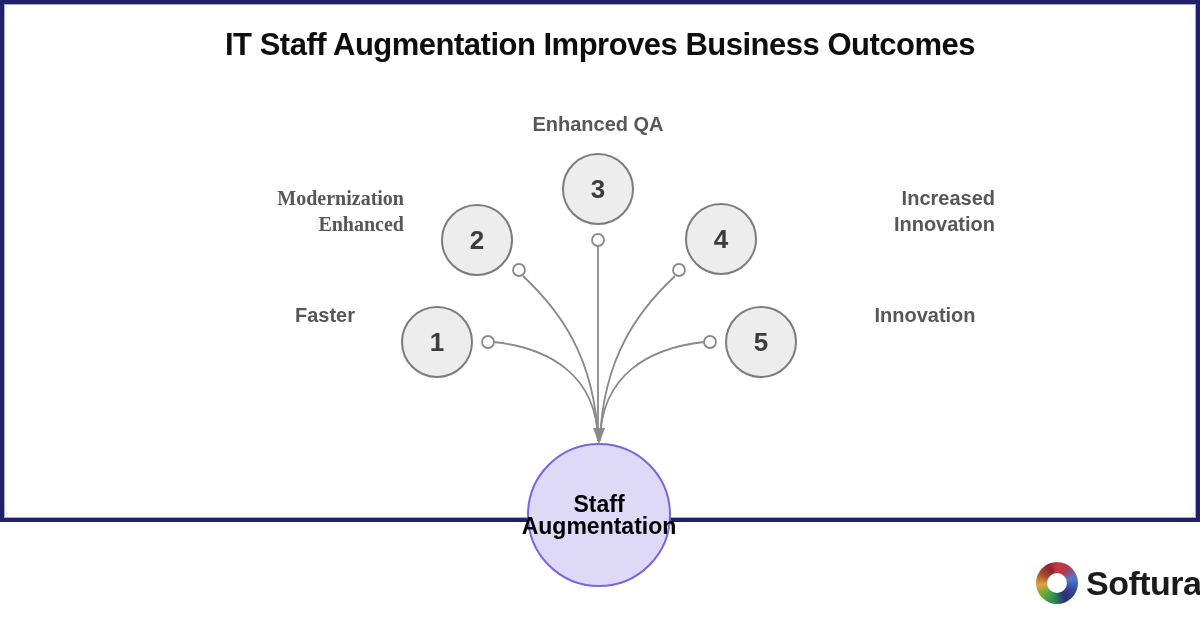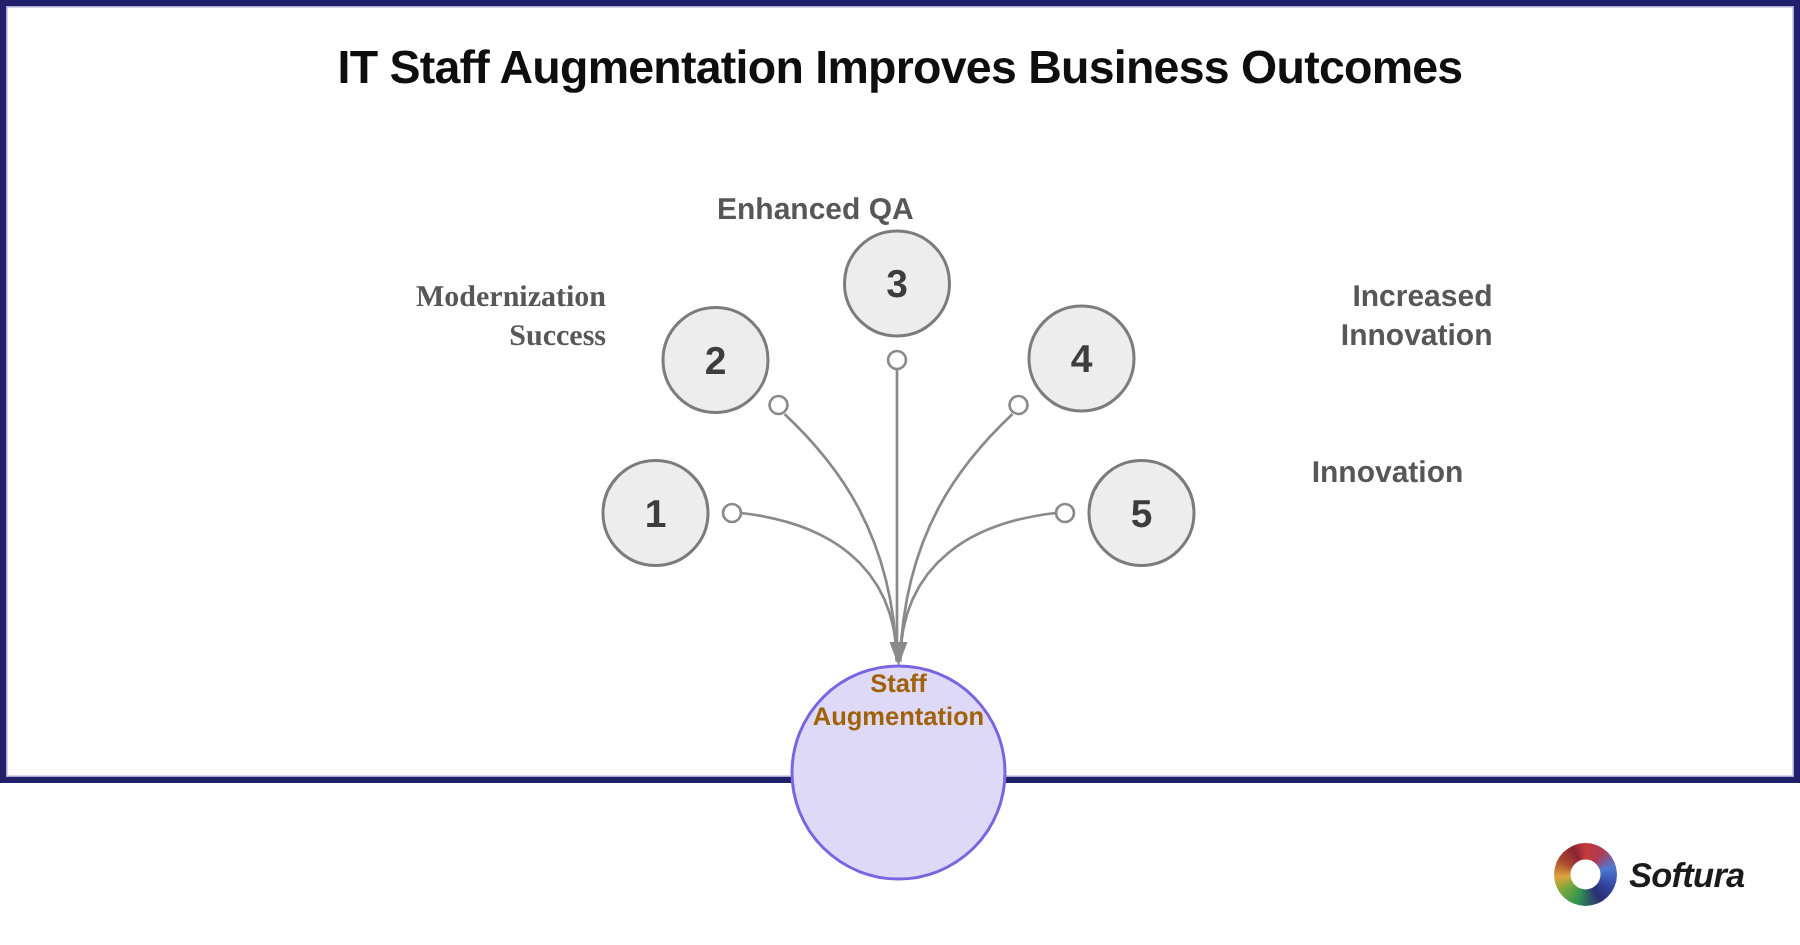--- a/index.html
+++ b/index.html
@@ -54,38 +54,38 @@
   .node-label {
     position: absolute;
     font-size: 20px;
     font-weight: 700;
     color: #575757;
     line-height: 26px;
   }
   .node-label span { display: block; }
   .nl1 { left: 155px; top: 302px; width: 200px; text-align: right; }
   .nl2 { left: 204px; top: 185px; width: 200px; text-align: right; font-family: Liberation Serif, serif; }
-  .nl3 { left: 478px; top: 127px; width: 240px; text-align: left; }
+  .nl3 { left: 478px; top: 111px; width: 240px; text-align: center; }
   .nl4 { left: 775px; top: 185px; width: 220px; text-align: right; }
   .nl5 { left: 815px; top: 302px; width: 220px; text-align: center; }
   .center-node {
     position: absolute;
     left: 527px; top: 443px;
     width: 144px; height: 144px;
     border-radius: 50%;
     background: #ded9f7;
     border: 2px solid #7b64e0;
     display: flex;
     flex-direction: column;
     align-items: center;
-    justify-content: flex-start;
+    justify-content: center;
     text-align: center;
-    font-size: 17px;
+    font-size: 23px;
     font-weight: 700;
-    color: #a16207;
+    color: #000000;
     line-height: 22px;
   }
   .center-node span { display: block; }
   .logo {
     position: absolute;
     left: 1036px; top: 562px;
     display: flex;
     align-items: center;
     gap: 8px;
   }
@@ -99,23 +99,22 @@
       #a84a2f 300deg, #8c2334 335deg, #c43b3f 360deg);
   }
   .swirl::after {
     content: "";
     position: absolute;
     inset: 11px;
     background: #ffffff;
     border-radius: 50%;
   }
   .logo-text {
-    font-size: 23px;
+    font-size: 34px;
     font-weight: 700;
-    font-style: italic;
     color: #1b1b1b;
     letter-spacing: -0.5px;
   }
 </style>
 </head>
 <body>
 
 <div class="page">
 
   <h1 class="title">IT Staff Augmentation Improves Business Outcomes</h1>
@@ -128,28 +127,29 @@
     <path d="M 704 342 C 650 348 601 374 600 441" fill="none" stroke="#8a8a8a" stroke-width="1.8"></path>
     <circle cx="488" cy="342" r="6" fill="#ffffff" stroke="#8a8a8a" stroke-width="1.8"></circle>
     <circle cx="519" cy="270" r="6" fill="#ffffff" stroke="#8a8a8a" stroke-width="1.8"></circle>
     <circle cx="598" cy="240" r="6" fill="#ffffff" stroke="#8a8a8a" stroke-width="1.8"></circle>
     <circle cx="679" cy="270" r="6" fill="#ffffff" stroke="#8a8a8a" stroke-width="1.8"></circle>
     <circle cx="710" cy="342" r="6" fill="#ffffff" stroke="#8a8a8a" stroke-width="1.8"></circle>
     <polygon points="593,428 605,428 599,444" fill="#8a8a8a"></polygon>
   </svg>
 
   <div class="node-label nl1">
+    <span>Faster</span>
   </div>
   <div class="node-circle nc1">
     <span>1</span>
   </div>
 
   <div class="node-label nl2">
     <span>Modernization</span>
-    <span>Success</span>
+    <span>Enhanced</span>
   </div>
   <div class="node-circle nc2">
     <span>2</span>
   </div>
 
   <div class="node-label nl3">
     <span>Enhanced QA</span>
   </div>
   <div class="node-circle nc3">
     <span>3</span>

